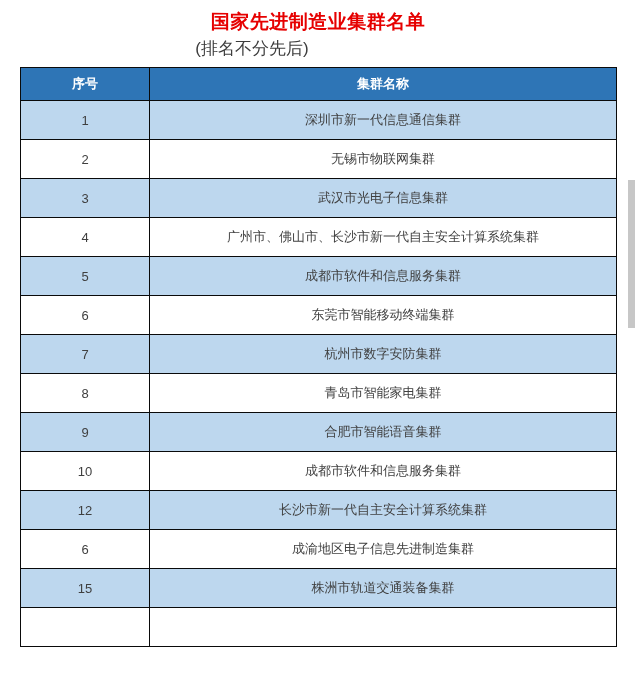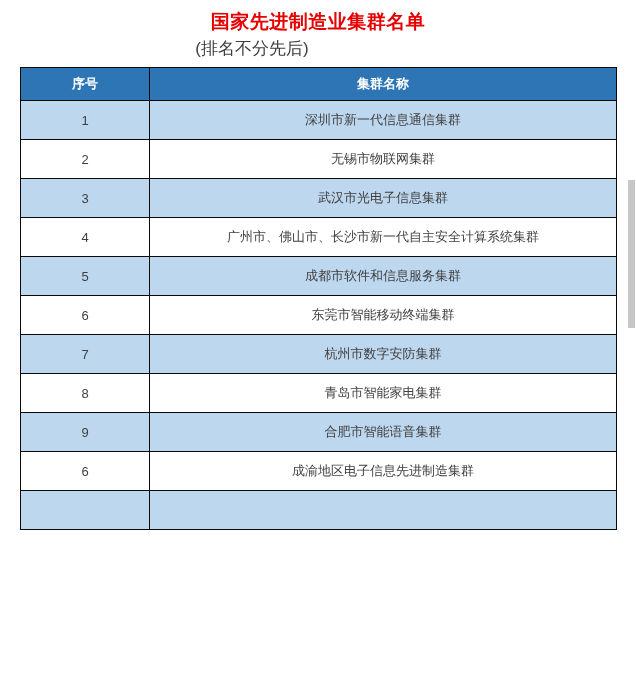--- a/index.html
+++ b/index.html
@@ -108,22 +108,34 @@
   </tr>
       <tr>
     <td>8</td>
     <td>青岛市智能家电集群</td>
   </tr>
       <tr>
     <td>9</td>
     <td>合肥市智能语音集群</td>
   </tr>
       <tr>
+    <td>10</td>
+    <td>成都市软件和信息服务集群</td>
+  </tr>
+      <tr>
+    <td>12</td>
+    <td>长沙市新一代自主安全计算系统集群</td>
+  </tr>
+      <tr>
     <td>6</td>
     <td>成渝地区电子信息先进制造集群</td>
+  </tr>
+      <tr>
+    <td>15</td>
+    <td>株洲市轨道交通装备集群</td>
   </tr>
       <tr>
     <td></td>
     <td></td>
   </tr>
     </tbody>
 </table>
 
 <div class="scrollbar-thumb"></div>
 

